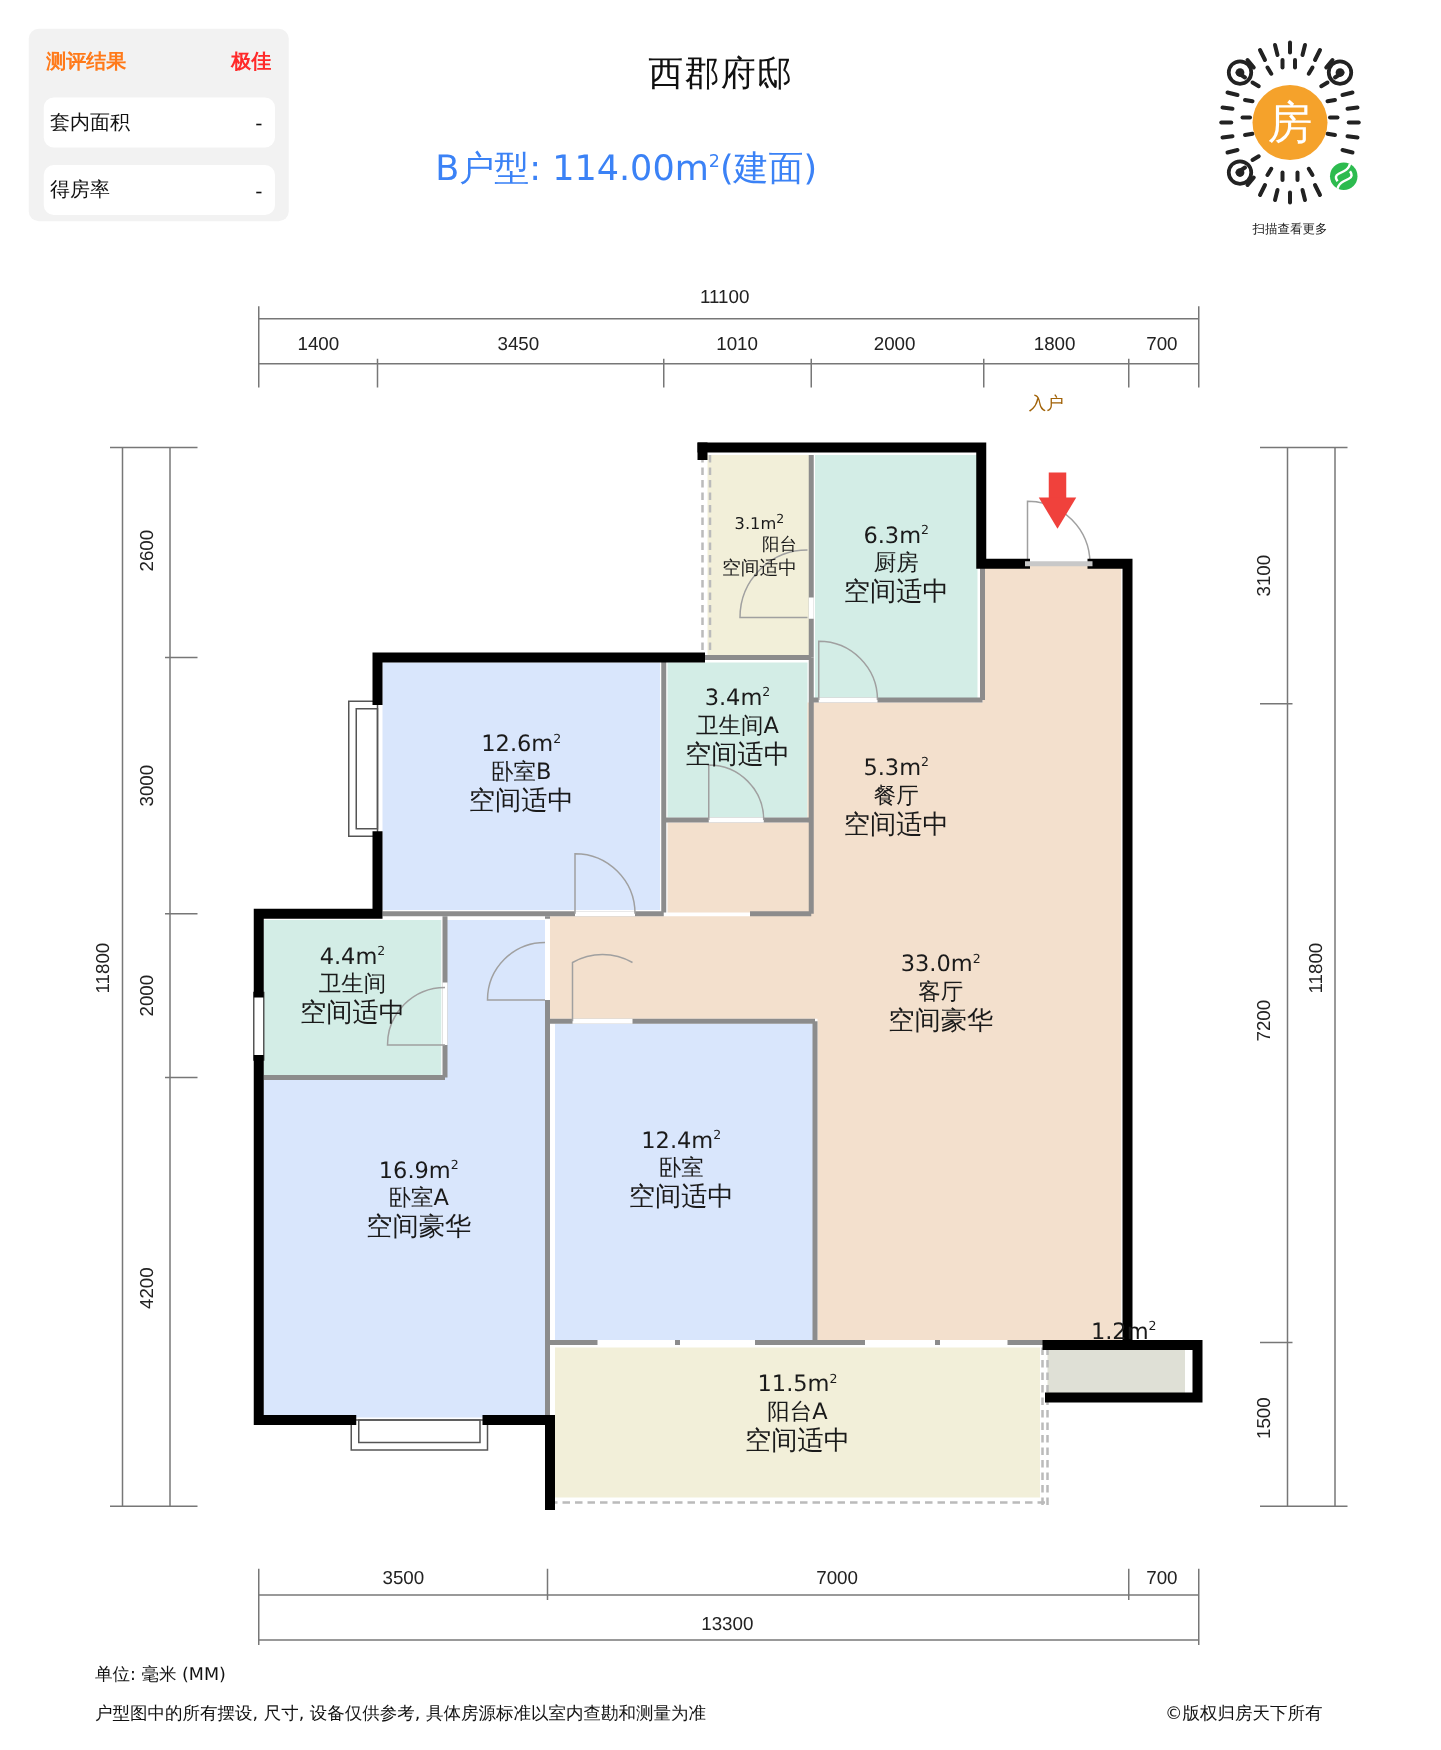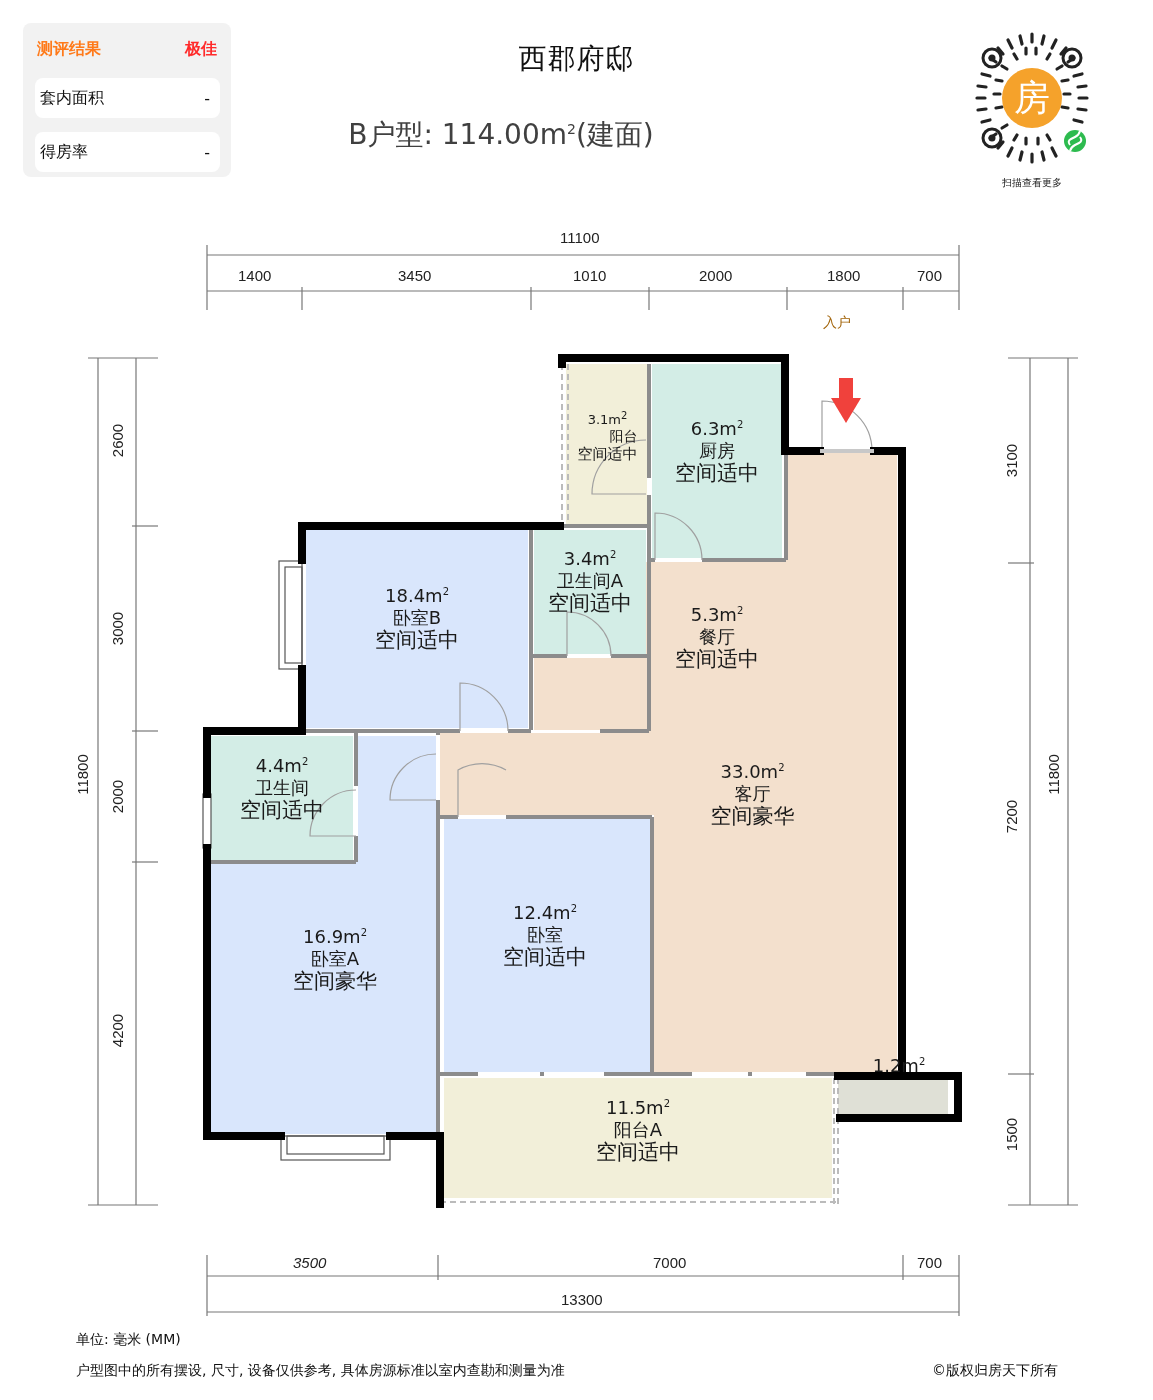--- a/index.html
+++ b/index.html
@@ -10,21 +10,21 @@
   .eval-card { position: absolute; left: 23px; top: 23px; width: 208px; height: 154px; background: #f2f2f2; border-radius: 8px; }
   .eval-head { position: absolute; left: 14px; top: 16px; right: 14px; height: 24px; display: flex; justify-content: space-between; font-size: 16px; font-weight: bold; }
   .eval-head .lbl { color: #ff7a1a; }
   .eval-head .val { color: #ff2a2a; }
   .eval-row { position: absolute; left: 12px; width: 185px; height: 40px; background: #ffffff; border-radius: 8px; display: flex; justify-content: space-between; align-items: center; padding: 0 10px 0 5px; font-size: 16px; color: #111; }
   .eval-row.r1 { top: 55px; }
   .eval-row.r2 { top: 109px; }
 
   
   .title { position: absolute; left: 0; width: 1153px; text-align: center; top: 40px; font-size: 28px; color: #111; letter-spacing: 1px; }
-  .subtitle { position: absolute; left: 0; width: 1002px; text-align: center; top: 116px; font-size: 28px; color: #404040; }
+  .subtitle { position: absolute; left: 0; width: 1002px; text-align: center; top: 116px; font-size: 28px; color: #3b82f6; }
   .subtitle sup { font-size: 14px; }
 
   
   .qr { position: absolute; left: 962px; top: 28px; width: 140px; height: 140px; }
   .qr-caption { position: absolute; left: 962px; top: 176px; width: 140px; text-align: center; font-size: 10px; color: #222; }
 
   
   .dim-label { position: absolute; font-size: 15px; color: #222; white-space: nowrap; font-family: "Liberation Sans", sans-serif; }
   .dim-v { transform: rotate(-90deg); transform-origin: center center; }
 
@@ -266,21 +266,21 @@
 <div class="entry-label">入户</div>
 
 <div class="dim-label" style="left:560px;top:229px;">11100</div>
 <div class="dim-label" style="left:238px;top:267px;">1400</div>
 <div class="dim-label" style="left:398px;top:267px;">3450</div>
 <div class="dim-label" style="left:573px;top:267px;">1010</div>
 <div class="dim-label" style="left:699px;top:267px;">2000</div>
 <div class="dim-label" style="left:827px;top:267px;">1800</div>
 <div class="dim-label" style="left:917px;top:267px;">700</div>
 
-<div class="dim-label" style="left:293px;top:1254px;font-style:italic;">3500</div>
+<div class="dim-label" style="left:306px;top:1254px;">3500</div>
 <div class="dim-label" style="left:653px;top:1254px;">7000</div>
 <div class="dim-label" style="left:917px;top:1254px;">700</div>
 <div class="dim-label" style="left:561px;top:1291px;">13300</div>
 
 <div class="dim-label dim-v" style="left:101px;top:432px;">2600</div>
 <div class="dim-label dim-v" style="left:101px;top:620px;">3000</div>
 <div class="dim-label dim-v" style="left:101px;top:788px;">2000</div>
 <div class="dim-label dim-v" style="left:101px;top:1022px;">4200</div>
 <div class="dim-label dim-v" style="left:62px;top:766px;">11800</div>
 
@@ -293,21 +293,21 @@
   <div class="area"><span>3.1m</span><sup>2</sup></div>
   <div class="name">阳台</div>
   <div class="grade">空间适中</div>
 </div>
 <div class="room-label" style="left:652px;top:418px;width:130px;">
   <div class="area"><span>6.3m</span><sup>2</sup></div>
   <div class="name">厨房</div>
   <div class="grade">空间适中</div>
 </div>
 <div class="room-label" style="left:306px;top:585px;width:222px;">
-  <div class="area"><span>18.4m</span><sup>2</sup></div>
+  <div class="area"><span>12.6m</span><sup>2</sup></div>
   <div class="name">卧室B</div>
   <div class="grade">空间适中</div>
 </div>
 <div class="room-label" style="left:531px;top:548px;width:118px;">
   <div class="area"><span>3.4m</span><sup>2</sup></div>
   <div class="name">卫生间A</div>
   <div class="grade">空间适中</div>
 </div>
 <div class="room-label" style="left:652px;top:604px;width:130px;">
   <div class="area"><span>5.3m</span><sup>2</sup></div>

